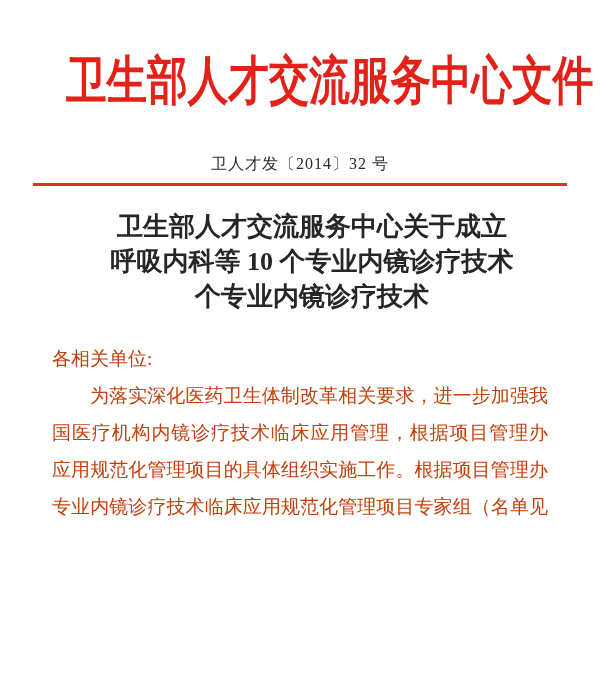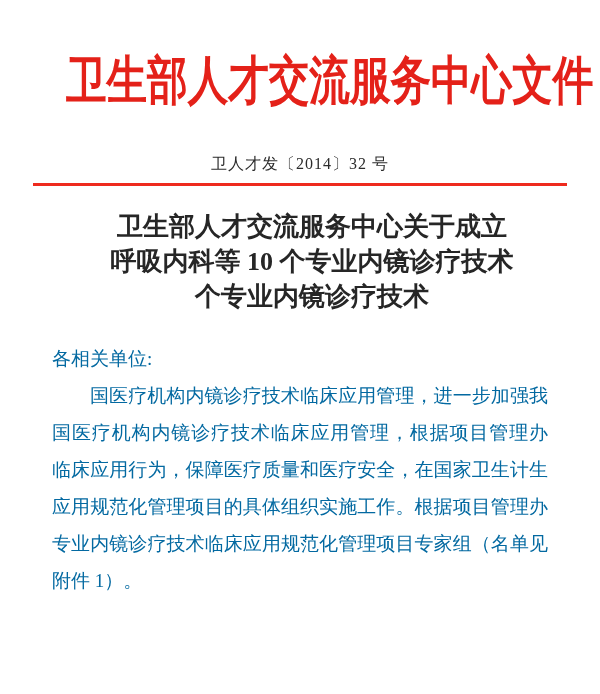--- a/index.html
+++ b/index.html
@@ -57,21 +57,21 @@
     font-size: 26px;
     line-height: 35px;
     color: #262626;
   }
   .body-block {
     position: absolute;
     top: 334px;
     left: 52px;
     width: 496px;
     font-size: 19px;
-    color: #0369a1;
+    color: #c2410c;
   }
   .body-line {
     height: 37px;
     line-height: 37px;
     white-space: nowrap;
   }
   .body-line.just {
     white-space: normal;
     text-align: justify;
     text-align-last: justify;
@@ -92,21 +92,19 @@
   <div class="red-rule"></div>
 
   <div class="doc-title">
     <div>卫生部人才交流服务中心关于成立</div>
     <div>呼吸内科等 10 个专业内镜诊疗技术</div>
     <div>个专业内镜诊疗技术</div>
   </div>
 
   <div class="body-block">
     <div class="body-line">各相关单位:</div>
-    <div class="body-line just indent">国医疗机构内镜诊疗技术临床应用管理，进一步加强我</div>
+    <div class="body-line just indent">为落实深化医药卫生体制改革相关要求，进一步加强我</div>
     <div class="body-line just">国医疗机构内镜诊疗技术临床应用管理，根据项目管理办</div>
-    <div class="body-line just">临床应用行为，保障医疗质量和医疗安全，在国家卫生计生</div>
     <div class="body-line just">应用规范化管理项目的具体组织实施工作。根据项目管理办</div>
     <div class="body-line just">专业内镜诊疗技术临床应用规范化管理项目专家组（名单见</div>
-    <div class="body-line">附件 1）。</div>
   </div>
 
 </div>
 
 </body></html>

